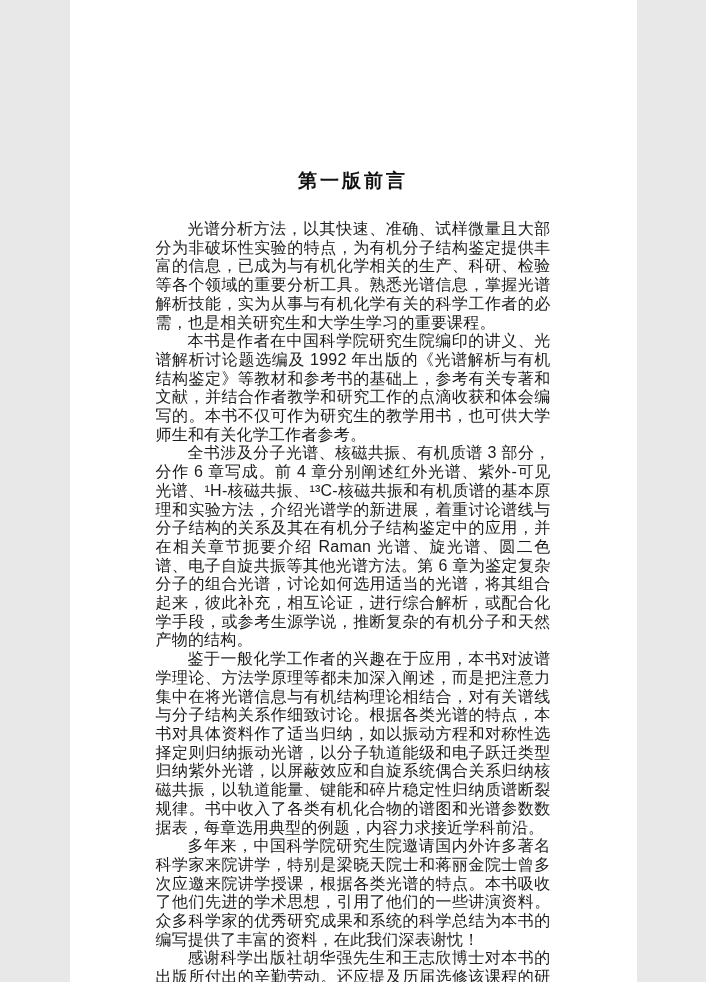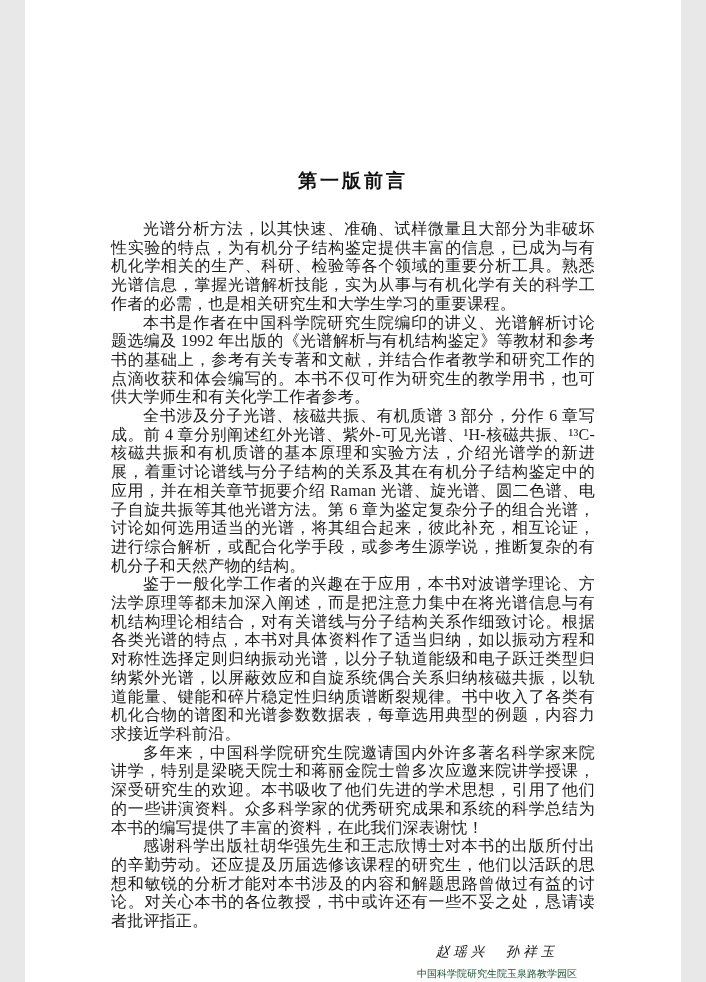--- a/index.html
+++ b/index.html
@@ -2,27 +2,27 @@
 <html><head>
 <meta charset="utf-8">
 <style>
   html, body {
     margin: 0;
     padding: 0;
     background: #e8e8e8;
   }
   .page {
     position: relative;
-    width: 656px;
+    width: 567px;
     height: 982px;
     background: #ffffff;
     margin: 0 auto;
     box-sizing: border-box;
     padding: 168px 86px 0 86px;
-    font-family: Liberation Serif, serif;
+    font-family: Liberation Sans, sans-serif;
     color: #1c1c1c;
     overflow: hidden;
   }
   .doc-title {
     text-align: center;
     font-size: 19px;
     font-weight: bold;
     letter-spacing: 3px;
     margin: 0 0 26px 0;
     color: #111;
@@ -70,21 +70,21 @@
 
 <div class="page">
 
   <h1 class="doc-title">第一版前言</h1>
 
   <div class="body-text">
     <p>光谱分析方法，以其快速、准确、试样微量且大部分为非破坏性实验的特点，为有机分子结构鉴定提供丰富的信息，已成为与有机化学相关的生产、科研、检验等各个领域的重要分析工具。熟悉光谱信息，掌握光谱解析技能，实为从事与有机化学有关的科学工作者的必需，也是相关研究生和大学生学习的重要课程。</p>
     <p>本书是作者在中国科学院研究生院编印的讲义、光谱解析讨论题选编及 1992 年出版的《光谱解析与有机结构鉴定》等教材和参考书的基础上，参考有关专著和文献，并结合作者教学和研究工作的点滴收获和体会编写的。本书不仅可作为研究生的教学用书，也可供大学师生和有关化学工作者参考。</p>
     <p>全书涉及分子光谱、核磁共振、有机质谱 3 部分，分作 6 章写成。前 4 章分别阐述红外光谱、紫外-可见光谱、¹H-核磁共振、¹³C-核磁共振和有机质谱的基本原理和实验方法，介绍光谱学的新进展，着重讨论谱线与分子结构的关系及其在有机分子结构鉴定中的应用，并在相关章节扼要介绍 Raman 光谱、旋光谱、圆二色谱、电子自旋共振等其他光谱方法。第 6 章为鉴定复杂分子的组合光谱，讨论如何选用适当的光谱，将其组合起来，彼此补充，相互论证，进行综合解析，或配合化学手段，或参考生源学说，推断复杂的有机分子和天然产物的结构。</p>
     <p>鉴于一般化学工作者的兴趣在于应用，本书对波谱学理论、方法学原理等都未加深入阐述，而是把注意力集中在将光谱信息与有机结构理论相结合，对有关谱线与分子结构关系作细致讨论。根据各类光谱的特点，本书对具体资料作了适当归纳，如以振动方程和对称性选择定则归纳振动光谱，以分子轨道能级和电子跃迁类型归纳紫外光谱，以屏蔽效应和自旋系统偶合关系归纳核磁共振，以轨道能量、键能和碎片稳定性归纳质谱断裂规律。书中收入了各类有机化合物的谱图和光谱参数数据表，每章选用典型的例题，内容力求接近学科前沿。</p>
-    <p>多年来，中国科学院研究生院邀请国内外许多著名科学家来院讲学，特别是梁晓天院士和蒋丽金院士曾多次应邀来院讲学授课，深受研究生的欢迎。本书吸收了他们先进的学术思想，引用了他们的一些讲演资料。众多科学家的优秀研究成果和系统的科学总结为本书的编写提供了丰富的资料，在此我们深表谢忱！</p>
+    <p>多年来，中国科学院研究生院邀请国内外许多著名科学家来院讲学，特别是梁晓天院士和蒋丽金院士曾多次应邀来院讲学授课，根据各类光谱的特点。本书吸收了他们先进的学术思想，引用了他们的一些讲演资料。众多科学家的优秀研究成果和系统的科学总结为本书的编写提供了丰富的资料，在此我们深表谢忱！</p>
     <p>感谢科学出版社胡华强先生和王志欣博士对本书的出版所付出的辛勤劳动。还应提及历届选修该课程的研究生，他们以活跃的思想和敏锐的分析才能对本书涉及的内容和解题思路曾做过有益的讨论。对关心本书的各位教授，书中或许还有一些不妥之处，恳请读者批评指正。</p>
   </div>
 
   <div class="sign-block">
     <div class="sign-inner">
       <div class="signature">赵瑶兴　孙祥玉</div>
       <div class="affiliation">中国科学院研究生院玉泉路教学园区</div>
       <div class="pub-date">2002 年 6 月</div>
     </div>
   </div>

